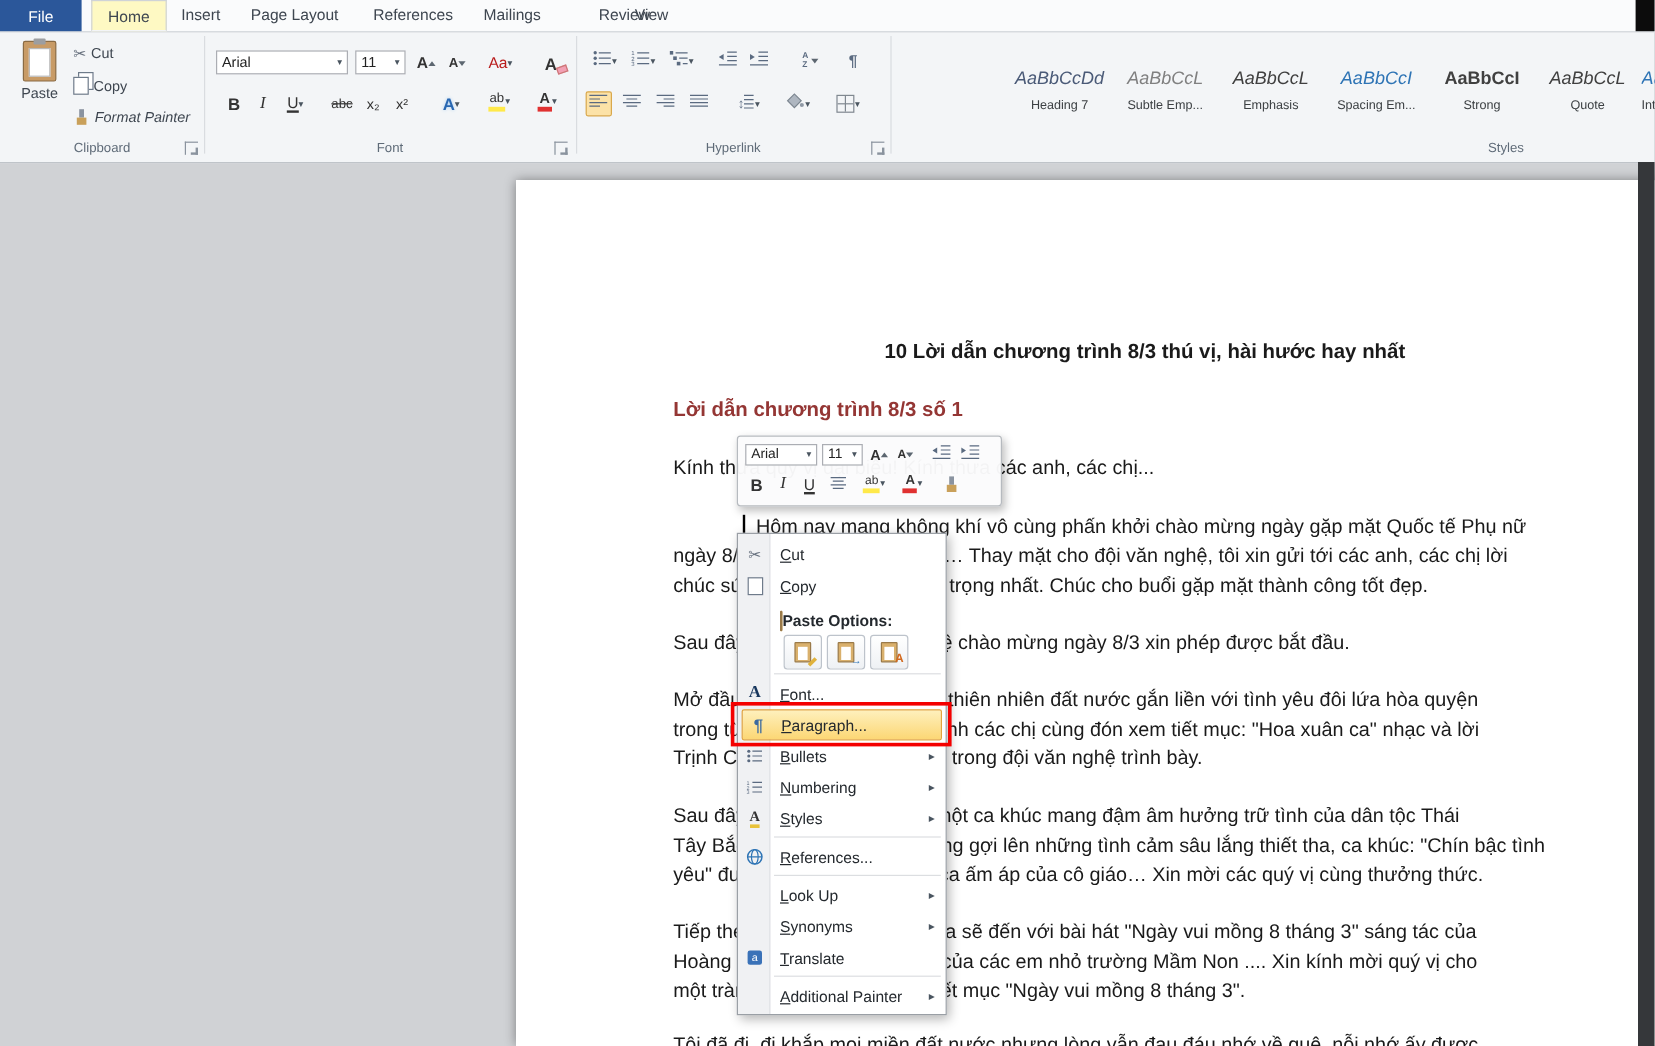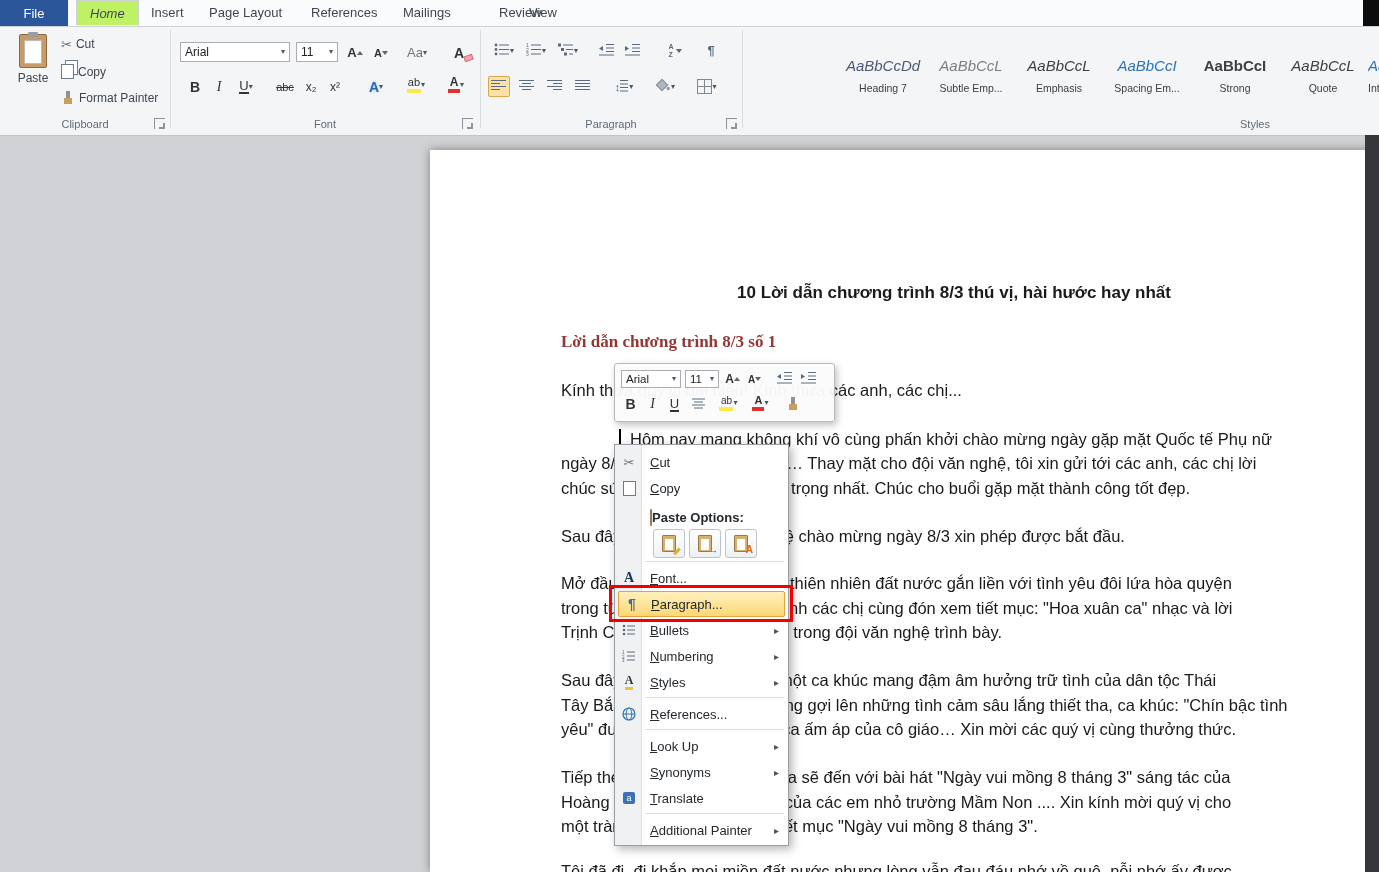--- a/index.html
+++ b/index.html
@@ -4,21 +4,21 @@
 <style>
   html,body{margin:0;padding:0;background:#9aa0a6;}
   .stage{position:relative;width:1379px;height:872px;overflow:hidden;background:#d4d6d9;
          font-family:"Liberation Sans",sans-serif;color:#222;}
 
   
   .tabbar{position:absolute;left:0;top:0;width:100%;height:26px;background:#fafbfc;border-bottom:1px solid #cfd3d7;z-index:5;}
   .file-tab{position:absolute;left:0;top:0;width:68px;height:26px;background:#2b579a;color:#fff;
             display:flex;align-items:center;justify-content:center;font-size:13px;}
   .rtab{position:absolute;top:0;height:25px;display:flex;align-items:center;padding:0 13px;font-size:13px;color:#3e4650;}
-  .rtab.active{background:#bef264;border:1px solid #cfd3d7;border-bottom:1px solid #f3f5f7;height:26px;box-sizing:border-box;font-style:italic;}
+  .rtab.active{background:#fef9c3;border:1px solid #cfd3d7;border-bottom:1px solid #f3f5f7;height:26px;box-sizing:border-box;}
   .corner-box{position:absolute;right:0;top:0;width:16px;height:26px;background:#0c0c0c;}
 
   
   .ribbon{position:absolute;left:0;top:26px;width:100%;height:109px;background:#f3f5f7;border-bottom:1px solid #bfc4c9;z-index:4;}
   .gsep{position:absolute;top:4px;height:98px;width:1px;background:#d9dce0;}
   .glabel{position:absolute;top:92px;font-size:11px;color:#5f6b78;}
   .launcher{position:absolute;width:10px;height:10px;border-left:1px solid #8a939e;border-top:1px solid #8a939e;}
   .launcher::after{content:"";position:absolute;right:0;bottom:0;width:4px;height:4px;
                    border-right:2px solid #8a939e;border-bottom:2px solid #8a939e;}
   .rbtn{position:absolute;display:flex;align-items:center;gap:4px;font-size:12px;color:#3e4650;padding:2px 3px;border-radius:2px;}
@@ -61,21 +61,21 @@
   .sty-sub{font-style:italic;color:#808080;}
   .sty-emp{font-style:italic;}
   .sty-int{font-style:italic;color:#2e74b5;}
   .sty-str{font-weight:bold;}
   .sty-quo{font-style:italic;}
 
   
   .workspace{position:absolute;left:0;top:135px;width:100%;height:737px;background:#d0d2d5;}
   .page{position:absolute;left:430px;top:150px;width:1048px;height:722px;background:#fff;box-shadow:0 0 9px rgba(0,0,0,.4);z-index:1;}
   .doc-title{position:absolute;left:0;right:0;top:133px;text-align:center;font-weight:bold;font-size:17px;color:#1a1a1a;}
-  .doc-heading{position:absolute;left:131px;top:182px;font-weight:bold;font-size:17px;font-family:Liberation Serif, serif;}
+  .doc-heading{position:absolute;left:131px;top:182px;font-weight:bold;font-size:17px;}
   .dl{position:absolute;font-size:16.5px;color:#1a1a1a;white-space:nowrap;}
   .caret{position:absolute;left:189px;top:279px;width:1.5px;height:20px;background:#000;}
 
   
   .minitb{position:absolute;left:614px;top:363px;width:219px;height:57px;background:rgba(251,251,252,.97);
           border:1px solid #b6babf;border-radius:3px;box-shadow:2px 3px 7px rgba(0,0,0,.25);z-index:20;}
   .minitb .combo{height:18px;font-size:11.5px;}
   .mbtn{position:absolute;width:19px;height:20px;display:flex;align-items:center;justify-content:center;border-radius:2px;}
 
   
@@ -138,21 +138,21 @@
       <span>Paste</span>
     </div>
     <div class="rbtn" style="left:58px;top:9px;">
       <span class="scissors">✂</span>
       <span>Cut</span>
     </div>
     <div class="rbtn" style="left:58px;top:36px;">
       <span class="ic-copy"></span>
       <span>Copy</span>
     </div>
-    <div class="rbtn" style="left:58px;top:63px;">
+    <div class="rbtn" style="left:58px;top:63px;font-style:italic;">
       <span class="ic-fp"></span>
       <span>Format Painter</span>
     </div>
     <div class="glabel" style="left:0;width:170px;text-align:center;">Clipboard</div>
     <div class="launcher" style="left:154px;top:92px;"></div>
 
     <div class="combo" style="left:180px;top:16px;width:110px;">
       <span>Arial</span>
       <span class="dd">▾</span>
     </div>
@@ -162,21 +162,21 @@
     </div>
     <div class="lbtn" style="left:344px;top:16px;">
       <span class="bB" style="font-size:13px;">A</span>
       <span class="tri-up"></span>
     </div>
     <div class="lbtn" style="left:370px;top:16px;">
       <span class="bB" style="font-size:11px;">A</span>
       <span class="tri-dn"></span>
     </div>
     <div class="lbtn" style="left:402px;top:16px;width:30px;">
-      <span style="font-size:13px;color:#737373;">Aa</span>
+      <span style="font-size:13px;color:#b91c1c;">Aa</span>
       <span class="dd">▾</span>
     </div>
     <div class="lbtn" style="left:448px;top:16px;position:absolute;">
       <span class="bB" style="position:relative;">A</span>
       <span class="eraser"></span>
     </div>
 
     <div class="lbtn" style="left:184px;top:50px;">
         <span class="bB">B</span>
       </div>
@@ -300,21 +300,21 @@
       <span><svg width="16" height="14">
             <rect x="3" y="3" width="8" height="8" transform="rotate(-45 7 7)" fill="#aeb6c0" stroke="#7c8690"></rect>
             <circle cx="13.2" cy="10.5" r="1.7" fill="#8e98a4"></circle>
           </svg></span>
       <span class="dd">▾</span>
     </div>
     <div class="lbtn" style="left:692px;top:50px;width:30px;">
       <span class="ic-borders"></span>
       <span class="dd">▾</span>
     </div>
-    <div class="glabel" style="left:480px;width:262px;text-align:center;">Paragraph</div>
+    <div class="glabel" style="left:480px;width:262px;text-align:center;">Hyperlink</div>
     <div class="launcher" style="left:726px;top:92px;"></div>
 
     <div class="stylecard" style="left:840px;top:12px;">
       <span class="stysample sty-h7">AaBbCcDd</span>
       <span class="styname">Heading 7</span>
     </div>
     <div class="stylecard" style="left:928px;top:12px;">
       <span class="stysample sty-sub">AaBbCcL</span>
       <span class="styname">Subtle Emp...</span>
     </div>

